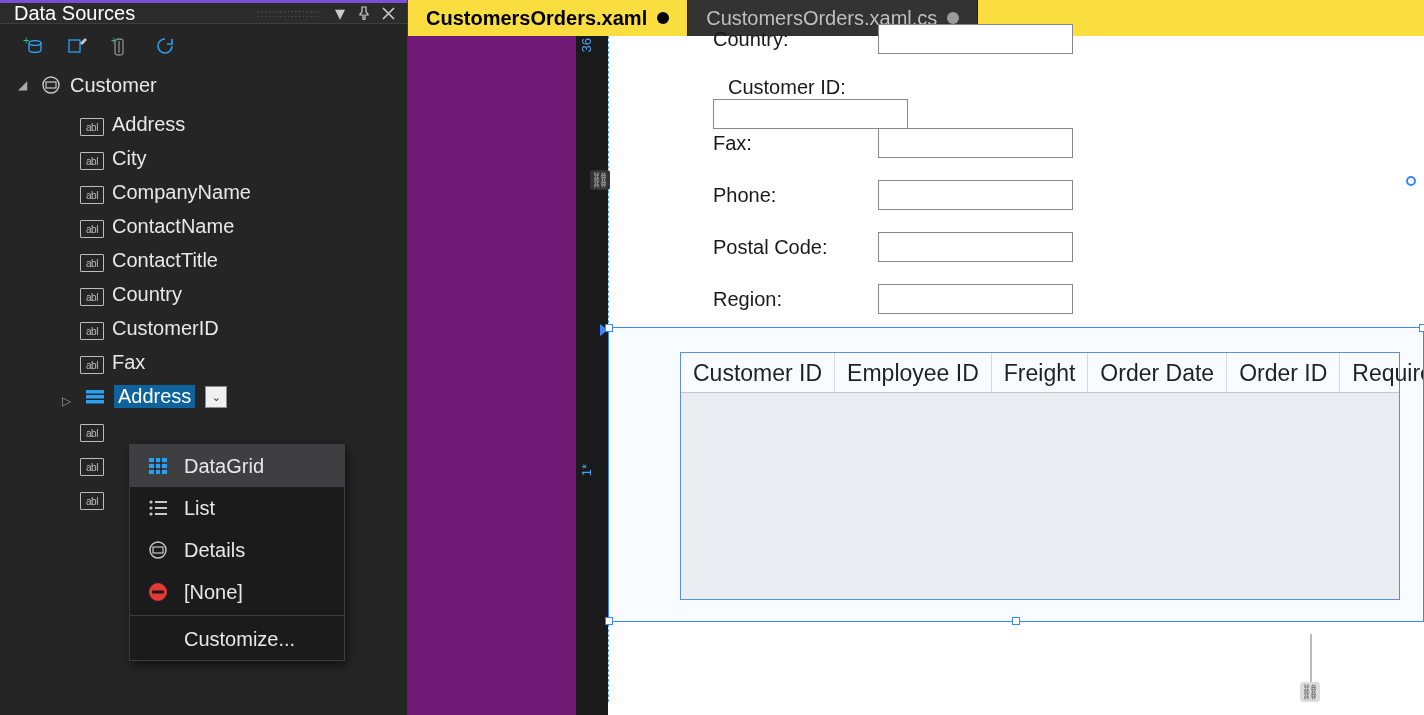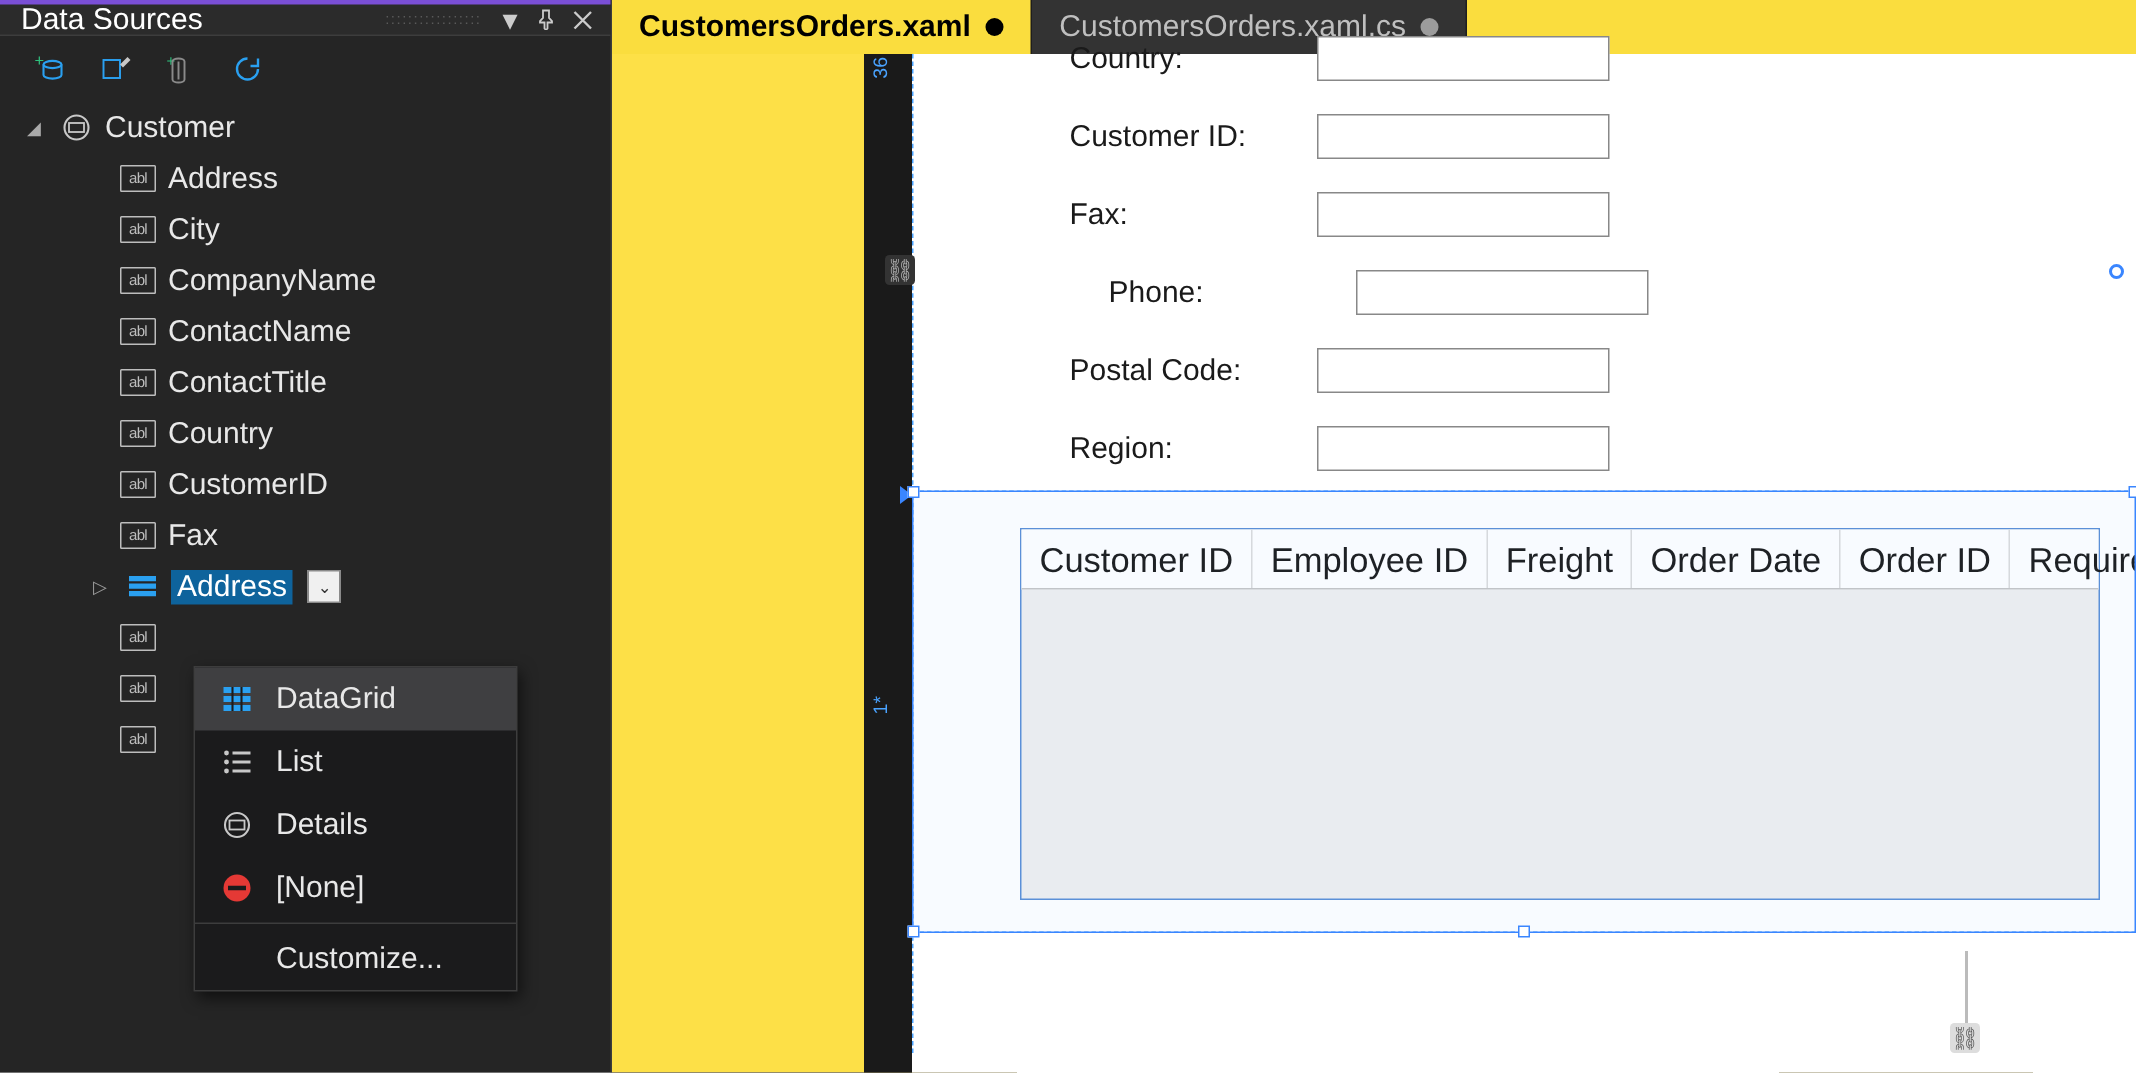--- a/index.html
+++ b/index.html
@@ -20,21 +20,21 @@
   .panel-left-header .hdr-icon { width: 22px; height: 22px; display: flex; align-items: center; justify-content: center; color: #ccc; margin-left: 2px; cursor: pointer; }
   
   .toolbar {
     height: 44px; display: flex; align-items: center; padding: 0 20px; gap: 18px;
   }
   .toolbar .tb-icon { width: 26px; height: 26px; display:flex; align-items:center; justify-content:center; cursor: pointer; }
   
   .tree { padding: 0 10px 0 18px; font-size: 20px; color: #e8e8e8; user-select: none; }
   .tree-row { display: flex; align-items: center; height: 34px; gap: 8px; cursor: default; }
   .tree-row.lvl0 { padding-left: 0px; }
-  .tree-row.lvl1 { padding-left: 62px; }
+  .tree-row.lvl1 { padding-left: 62px; align-items: flex-end; }
   .tree-arrow { width: 14px; color:#aaa; font-size:12px; }
   .abl-icon {
     width: 24px; height: 18px; border: 1px solid #bdbdbd; font-size: 10px;
     display:flex; align-items:center; justify-content:center; color:#bdbdbd; letter-spacing: -0.5px;
     border-radius:1px;
   }
   .tree-label { flex: 0 0 auto; }
   .tree-row.selected .tree-label {
     background:#0e639c; color:#fff; padding: 0 4px;
   }
@@ -66,21 +66,21 @@
     border-right:1px solid #1e1e1e;
   }
   .tab.active { background:#fadd3e; color:#000; font-weight:700; }
   .tab.inactive { background:#333333; color:#bfbfbf; }
   .tab .dot { width:12px; height:12px; border-radius:50%; }
   .tab.active .dot { background:#000; }
   .tab.inactive .dot { background:#9c9c9c; }
   .tabbar-rest { flex:1; background:#fadd3e; }
   
   .designer-wrap {
-    position:absolute; left:0; top:36px; right:0; bottom:0; background:#fde047;
+    position:absolute; left:0; top:36px; right:0; bottom:0; background:#701a75;
   }
   .canvas {
     position:absolute; left:168px; top:0; right:0; bottom:13px;
     background:#1a1a1a;
   }
   .page-surface {
     position:absolute; left:32px; top:0; right:0; height:695px;
     background:#fff;
   }
   
@@ -330,29 +330,29 @@
         <span class="ruler-num" style="top:428px">1*</span>
       </div>
 
       <div class="page-surface">
 
         <div id="form-rows">
             <div class="form-row" style="left: 105px; top: -12px;">
               <span class="form-label">Country:</span>
               <input class="form-input" style="">
             </div>
-            <div class="form-row" style="left: 105px; top: 40px;">
+            <div class="form-row" style="left: 105px; top: 40px; flex-direction: column;">
               <span class="form-label">Customer ID:</span>
               <input class="form-input" style="">
             </div>
             <div class="form-row" style="left: 105px; top: 92px;">
               <span class="form-label">Fax:</span>
               <input class="form-input" style="">
             </div>
-            <div class="form-row" style="left: 105px; top: 144px; margin-left: 26px;">
+            <div class="form-row" style="left: 105px; top: 144px;">
               <span class="form-label">Phone:</span>
               <input class="form-input" style="">
             </div>
             <div class="form-row" style="left: 105px; top: 196px;">
               <span class="form-label">Postal Code:</span>
               <input class="form-input" style="">
             </div>
             <div class="form-row" style="left: 105px; top: 248px;">
               <span class="form-label">Region:</span>
               <input class="form-input" style="">

